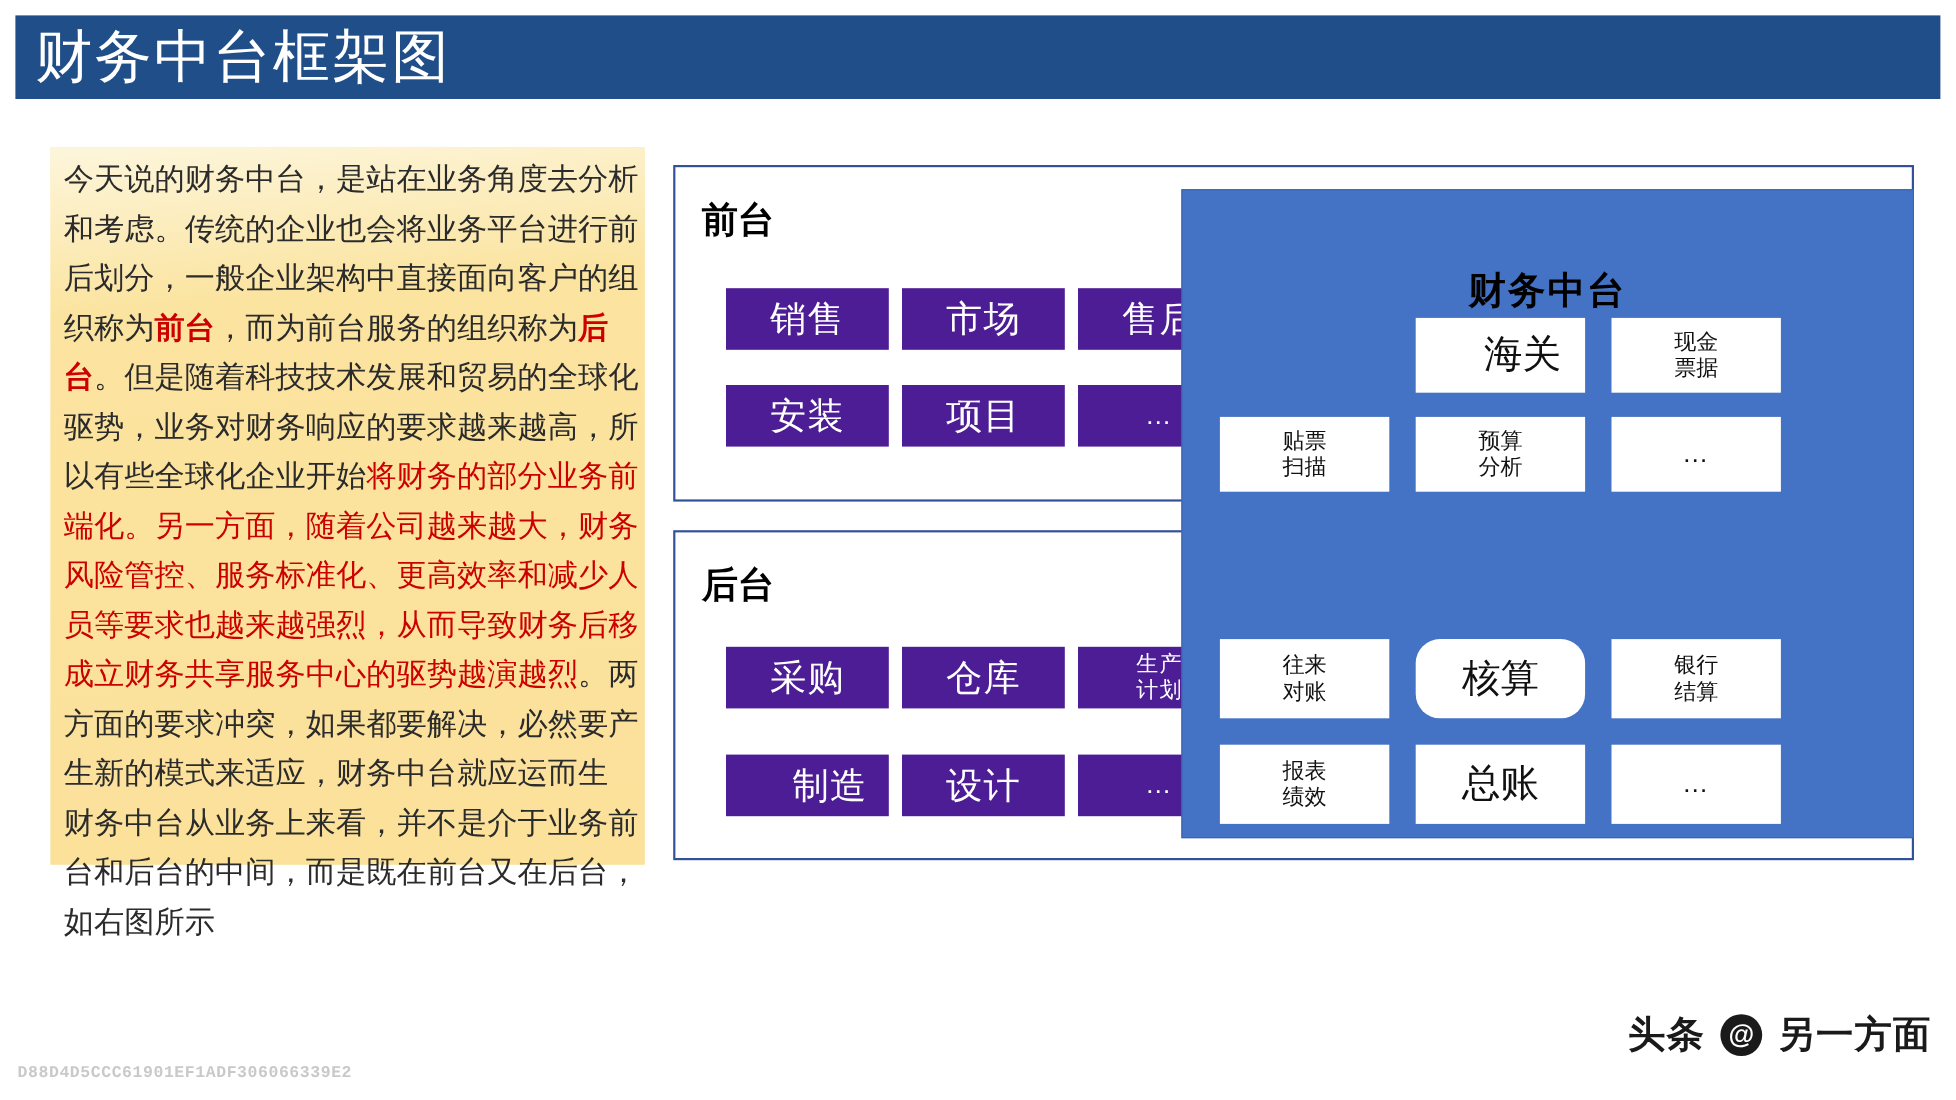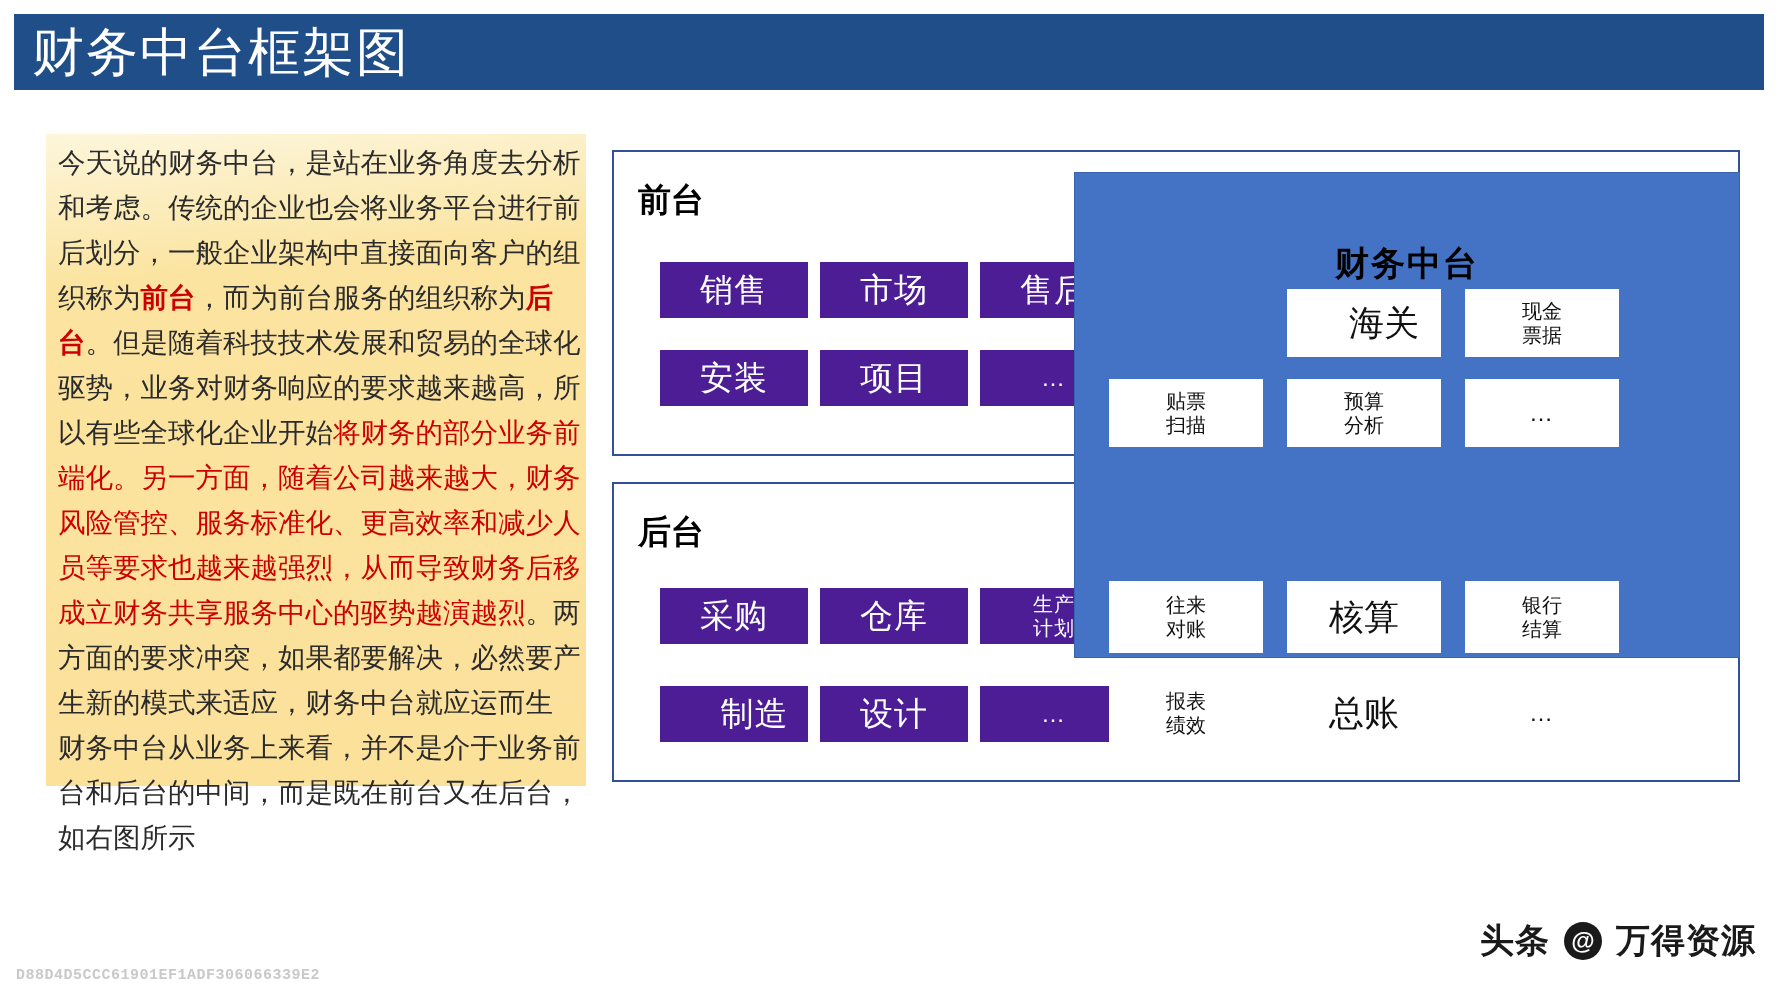--- a/index.html
+++ b/index.html
@@ -76,21 +76,21 @@
     letter-spacing: 1px;
   }
   .chip.small { font-size: 20px; line-height: 1.22; }
 
   
   .mid-panel {
     position: absolute;
     left: 466px;
     top: 32px;
     width: 666px;
-    height: 486px;
+    height: 590px;
     background: #4472C4;
     border: 1px solid #3A63AE;
     z-index: 5;
   }
   .mid-title {
     position: absolute; left: 0; top: 68px; width: 100%;
     text-align: center;
     color: #000000; font-size: 34px; font-weight: bold;
     letter-spacing: 2px;
   }
@@ -172,31 +172,31 @@
       <div class="mid-title">财务中台</div>
 
       <div class="mcell big" style="left:212px; top:116px; width:154px; height:68px;padding-left:40px;">海关</div>
       <div class="mcell sm" style="left:390px; top:116px; width:154px; height:68px;">现金<br>票据</div>
 
       <div class="mcell sm" style="left:34px;  top:206px; width:154px; height:68px;">贴票<br>扫描</div>
       <div class="mcell sm" style="left:212px; top:206px; width:154px; height:68px;">预算<br>分析</div>
       <div class="mcell dots" style="left:390px; top:206px; width:154px; height:68px;">…</div>
 
       <div class="mcell sm" style="left:34px;  top:408px; width:154px; height:72px;">往来<br>对账</div>
-      <div class="mcell big" style="left:212px; top:408px; width:154px; height:72px;">核算</div>
+      <div class="mcell big" style="left:212px; top:408px; width:154px; height:72px;border-radius:22px;">核算</div>
       <div class="mcell sm" style="left:390px; top:408px; width:154px; height:72px;">银行<br>结算</div>
 
       <div class="mcell sm" style="left:34px;  top:504px; width:154px; height:72px;">报表<br>绩效</div>
       <div class="mcell big" style="left:212px; top:504px; width:154px; height:72px;">总账</div>
       <div class="mcell dots" style="left:390px; top:504px; width:154px; height:72px;">…</div>
     </div>
 
   </div>
 
   <div class="watermark">
     <span class="wm-left">头条</span>
     <span class="wm-logo">@</span>
-    <span class="wm-right">万得资源</span>
+    <span class="wm-right">另一方面</span>
   </div>
 
   <div class="hashid">D88D4D5CCC61901EF1ADF306066339E2</div>
 
 </div>
 
 </body></html>

